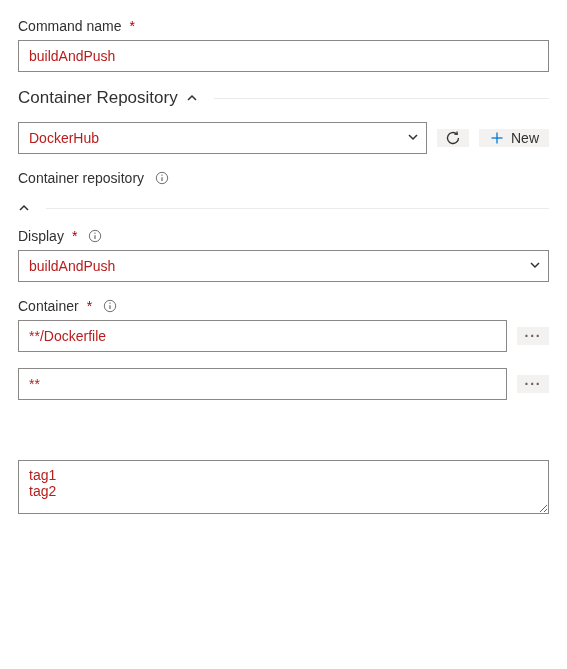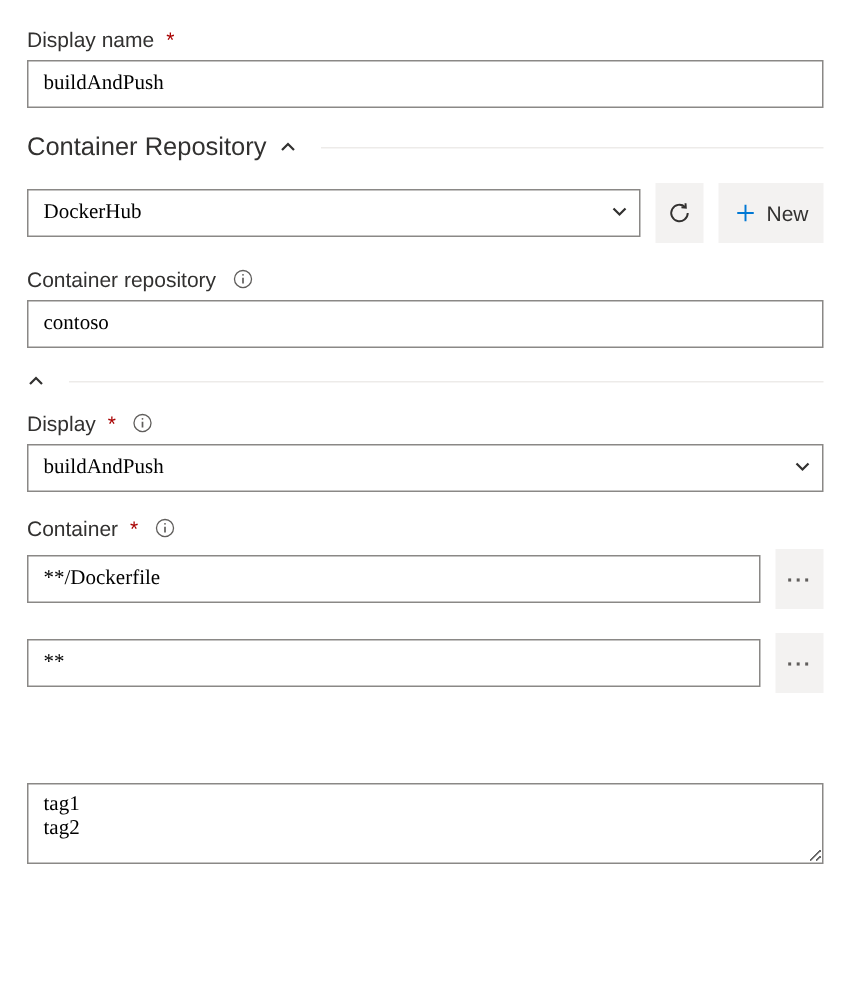--- a/index.html
+++ b/index.html
@@ -44,25 +44,25 @@
     align-items: center;
     gap: 4px;
     cursor: pointer;
     font-size: 14px;
   }
   .link svg { width: 12px; height: 12px; }
   input[type="text"], textarea {
     width: 100%;
     border: 1px solid #8a8886;
     padding: 6px 10px;
-    font-family: Liberation Serif, serif;
+    font-family: Liberation Sans, sans-serif;
     font-size: 14px;
     height: 32px;
     background: #fff;
-    color: #000000;
+    color: #b91c1c;
   }
   textarea { height: auto; min-height: 54px; resize: both; margin-top: 44px; }
   .select-box {
     position: relative;
     display: flex;
     align-items: center;
   }
   .select-box input {
     padding-right: 32px;
   }
@@ -77,21 +77,21 @@
   .select-chevron svg, .select-chevron-big svg { width: 12px; height: 12px; }
   .row-with-buttons {
     display: flex;
     gap: 10px;
     align-items: center;
     justify-content: space-between;
   }
   .row-with-buttons .select-box,
   .row-with-buttons > input[type="text"] { flex: 1; }
   .icon-btn, .new-btn, .ellipsis-btn {
-    height: 40px;
+    height: 18px;
     min-width: 32px;
     display: inline-flex;
     align-items: center;
     justify-content: center;
     background: #f3f2f1;
     border: none;
     cursor: pointer;
     color: #323130;
     font-size: 14px;
   }
@@ -120,21 +120,21 @@
     background: #edebe9;
     margin-left: 8px;
   }
   .ellipsis-btn { font-weight: bold; letter-spacing: 1px; font-size:14px; color:#605e5c;}
 </style>
 </head>
 <body>
 
 <div class="field">
   <div class="label-row">
-    <span class="label-text">Display name</span>
+    <span class="label-text">Command name</span>
     <span class="required">*</span>
   </div>
   <input type="text" value="buildAndPush" style="">
 </div>
 
 <div class="section-header">
   <span class="section-title">Container Repository</span>
   <span class="section-chevron">
     <svg viewBox="0 0 12 12" fill="none" stroke="currentColor" stroke-width="1.5">
         <polyline points="2,8 6,4 10,8"></polyline>
@@ -173,21 +173,20 @@
   <div class="label-row">
     <span class="label-text">Container repository</span>
     <span class="info-icon">
       <svg viewBox="0 0 16 16" fill="none" stroke="currentColor" stroke-width="1">
           <circle cx="8" cy="8" r="6.5"></circle>
           <line x1="8" y1="7" x2="8" y2="11.5" stroke-width="1.3"></line>
           <circle cx="8" cy="4.8" r="0.7" fill="currentColor" stroke="none"></circle>
         </svg>
     </span>
   </div>
-  <input type="text" value="contoso" style="">
 </div>
 
 <div class="section-header">
   <span class="section-chevron">
     <svg viewBox="0 0 12 12" fill="none" stroke="currentColor" stroke-width="1.5">
         <polyline points="2,8 6,4 10,8"></polyline>
       </svg>
   </span>
   <span class="section-rule"></span>
 </div>

